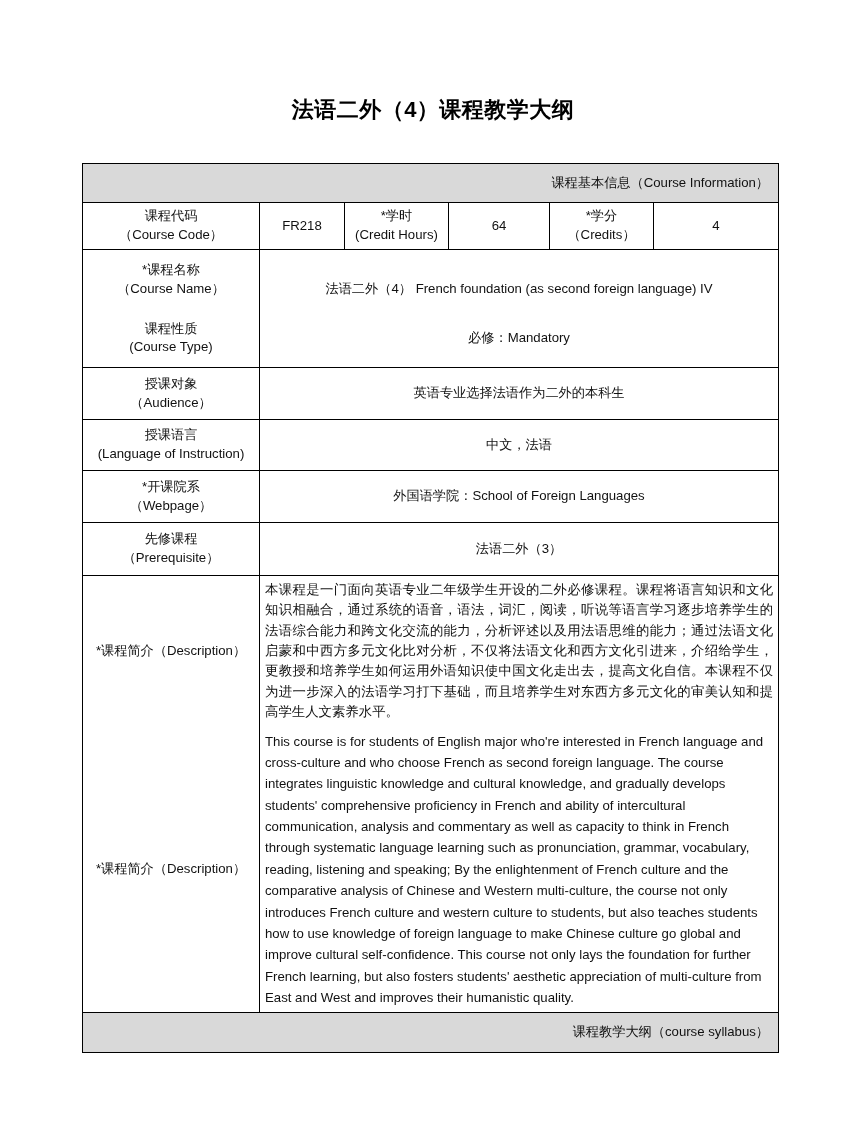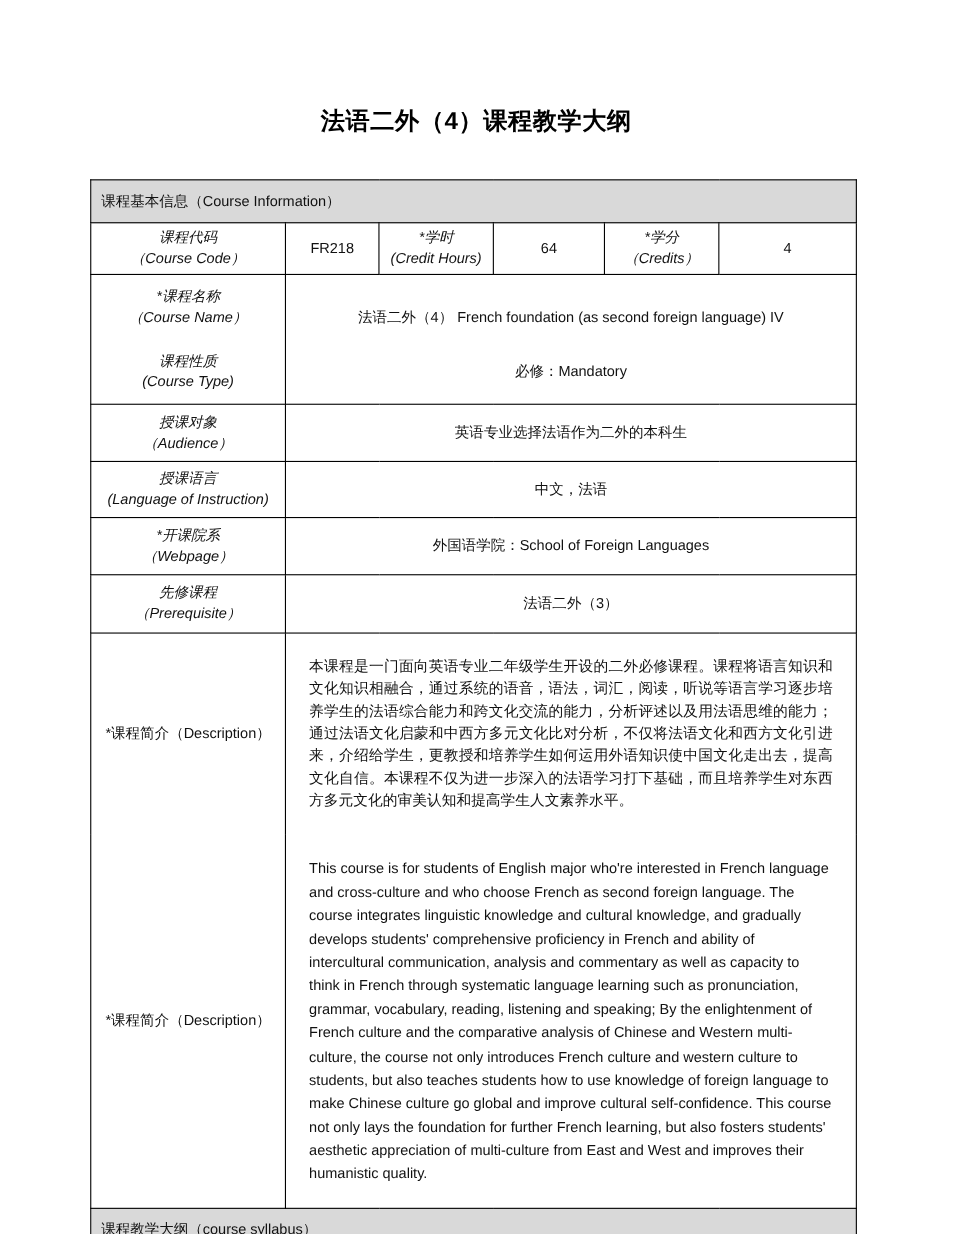--- a/index.html
+++ b/index.html
@@ -42,49 +42,49 @@
   }
   table.info-table td {
     border: 1px solid #000;
     padding: 4px 5px;
     vertical-align: middle;
     line-height: 1.42;
   }
   
   td.banner {
     background: #d9d9d9;
-    text-align: left;
+    text-align: right;
     padding: 8px 9px;
     font-size: 13.2px;
   }
   td.banner.tall {
     padding: 10px 9px;
   }
   
   td.label {
     text-align: center;
     width: 177px;
     padding: 5px 4px;
   }
-  td.label .ln { display: block; font-style: italic; }
+  td.label .ln { display: block; }
   
   td.value {
     text-align: center;
   }
   
   tr.no-bottom-rule > td { border-bottom: none; }
   tr.no-top-rule > td { border-top: none; }
   
   td.desc-body {
     text-align: left;
     padding: 5px 7px 5px 8px;
     line-height: 1.5;
   }
   td.desc-body p {
-    margin: 16px;
+    margin: 0;
   }
   td.desc-body p.cn {
     text-align: justify;
     text-justify: inter-ideograph;
     font-size: 13.4px;
     line-height: 1.52;
   }
   td.desc-body p.en {
     font-size: 13.2px;
     line-height: 1.62;

